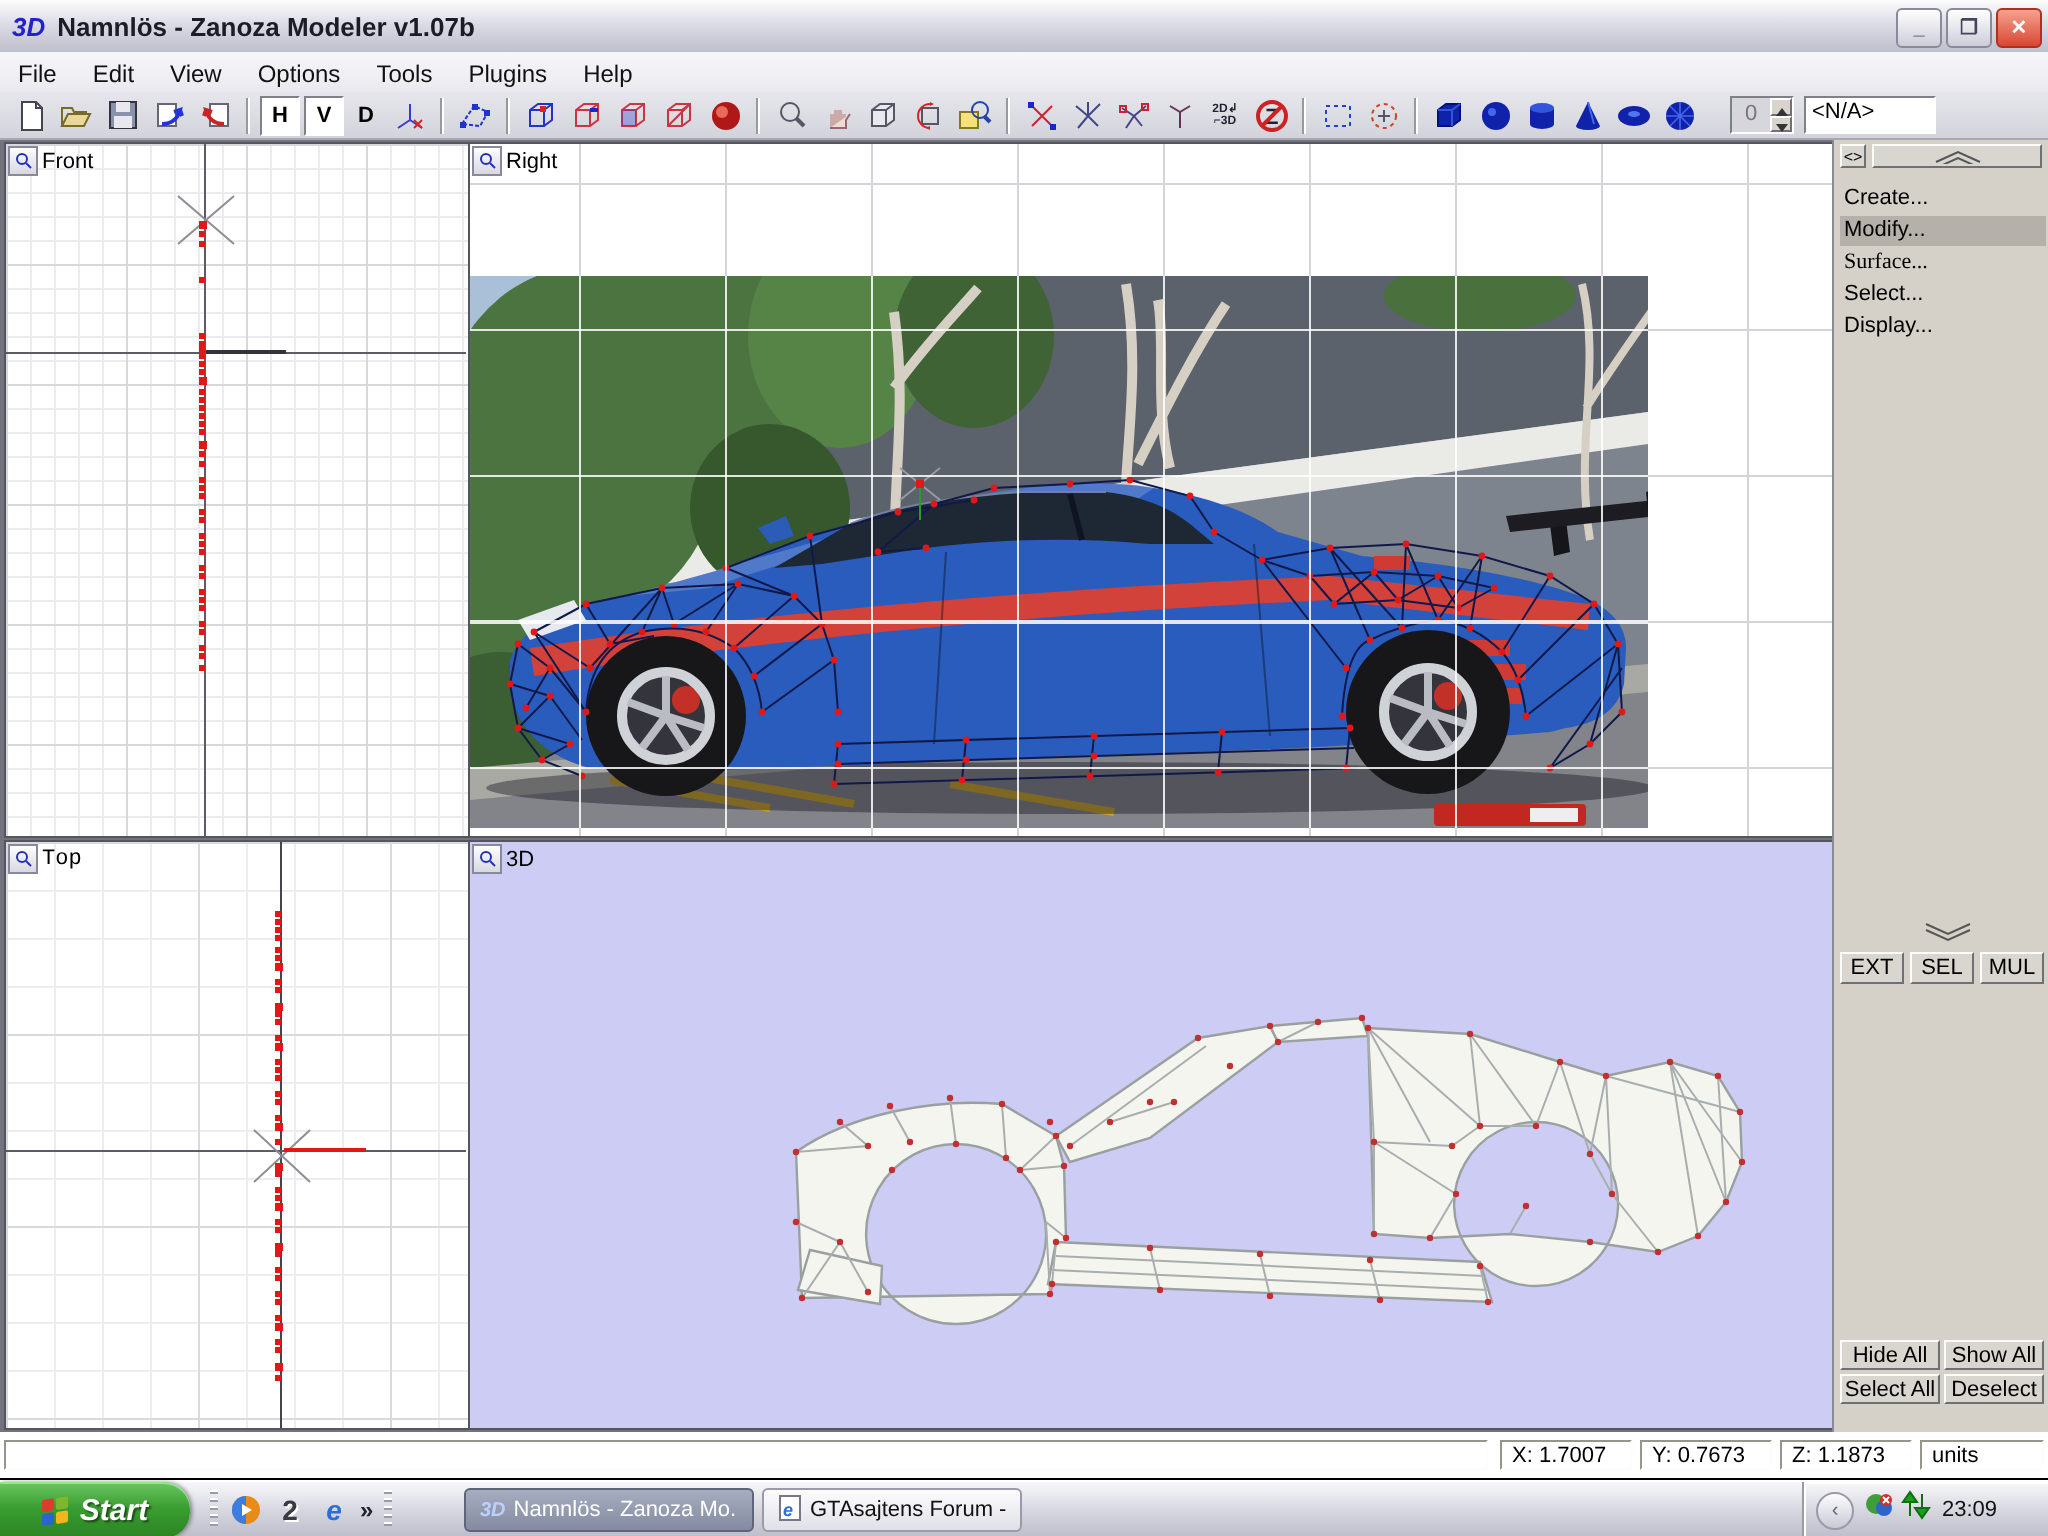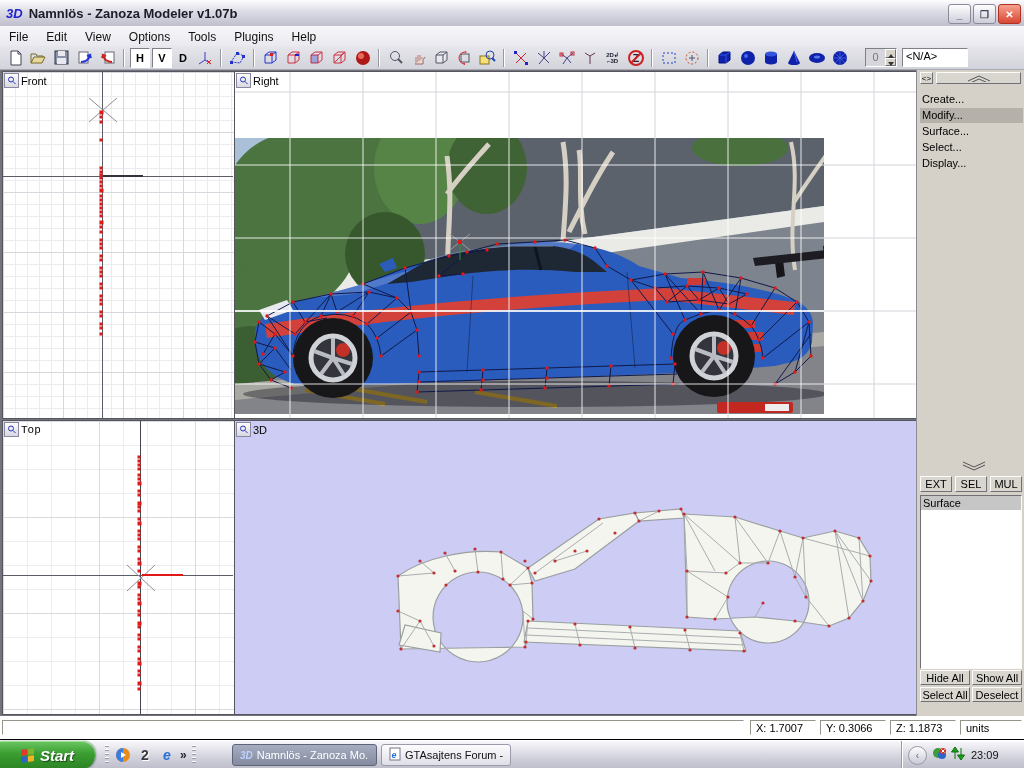--- a/index.html
+++ b/index.html
@@ -742,44 +742,41 @@
 
 <div class="abs" id="panel">
   <div class="pbtn" style="left:3px;top:2px;width:13px;height:12px;font-size:8px;">&lt;&gt;</div>
   <div class="pbtn" style="left:19px;top:2px;width:85px;height:12px;">
     <svg width="26" height="8">
         <path d="M2,7 L13,2 L24,7 M2,10 L13,5 L24,10" stroke="#555" fill="none"></path>
       </svg>
   </div>
   <div class="cmd" style="top:22px;">Create...</div>
   <div class="cmd active" style="top:38px;">Modify...</div>
-  <div class="cmd" style="top:54px;">Surface...</div>
+  <div class="cmd" style="top:54px;font-family:Liberation Serif, serif;">Surface...</div>
   <div class="cmd" style="top:70px;">Select...</div>
   <div class="cmd" style="top:86px;">Display...</div>
   <div class="pbtn" style="left:14px;top:390px;width:86px;height:12px;background:#d5d1c9;border-color:#d5d1c9;">
     <svg width="26" height="10">
         <path d="M2,1 L13,6 L24,1 M2,4 L13,9 L24,4" stroke="#555" fill="none"></path>
       </svg>
   </div>
   <div class="pbtn" style="left:3px;top:406px;width:32px;height:16px;">EXT</div>
   <div class="pbtn" style="left:38px;top:406px;width:32px;height:16px;">SEL</div>
   <div class="pbtn" style="left:73px;top:406px;width:32px;height:16px;">MUL</div>
-  <div id="surface-list">
-    <div class="list-row">Surface</div>
-  </div>
   <div class="pbtn" style="left:3px;top:600px;width:50px;height:15px;">Hide All</div>
   <div class="pbtn" style="left:55px;top:600px;width:50px;height:15px;">Show All</div>
   <div class="pbtn" style="left:3px;top:617px;width:50px;height:15px;">Select All</div>
   <div class="pbtn" style="left:55px;top:617px;width:50px;height:15px;">Deselect</div>
 </div>
 
 <div class="abs" id="statusbar">
   <div class="scell" style="left:2px;width:742px;"></div>
   <div class="scell" style="left:750px;width:66px;">X: 1.7007</div>
-  <div class="scell" style="left:820px;width:66px;">Y: 0.3066</div>
+  <div class="scell" style="left:820px;width:66px;">Y: 0.7673</div>
   <div class="scell" style="left:890px;width:66px;">Z: 1.1873</div>
   <div class="scell" style="left:960px;width:62px;">units</div>
 </div>
 
 <div class="abs" id="taskbar">
   <div id="startbtn">
     <span class="flag">
         <i style="background:#e23a2e"></i>
         <i style="background:#7db72f"></i>
         <i style="background:#2a66c8"></i>

